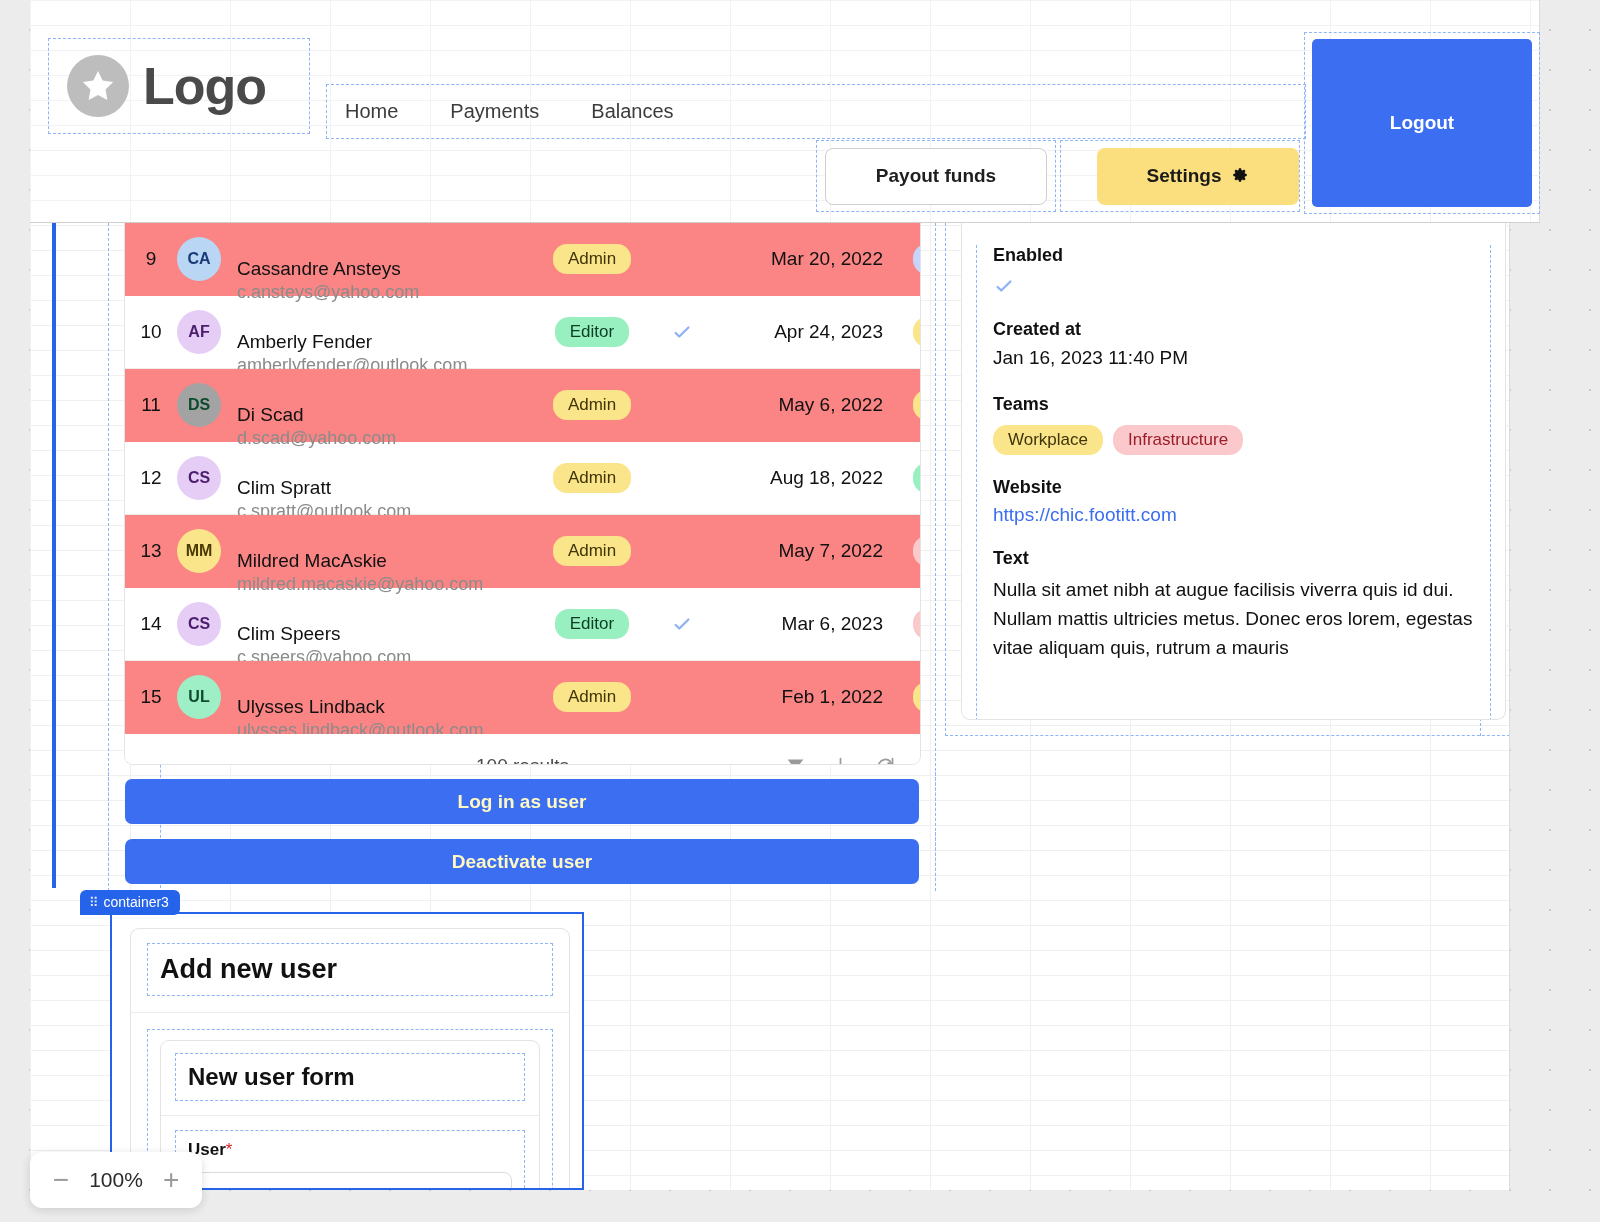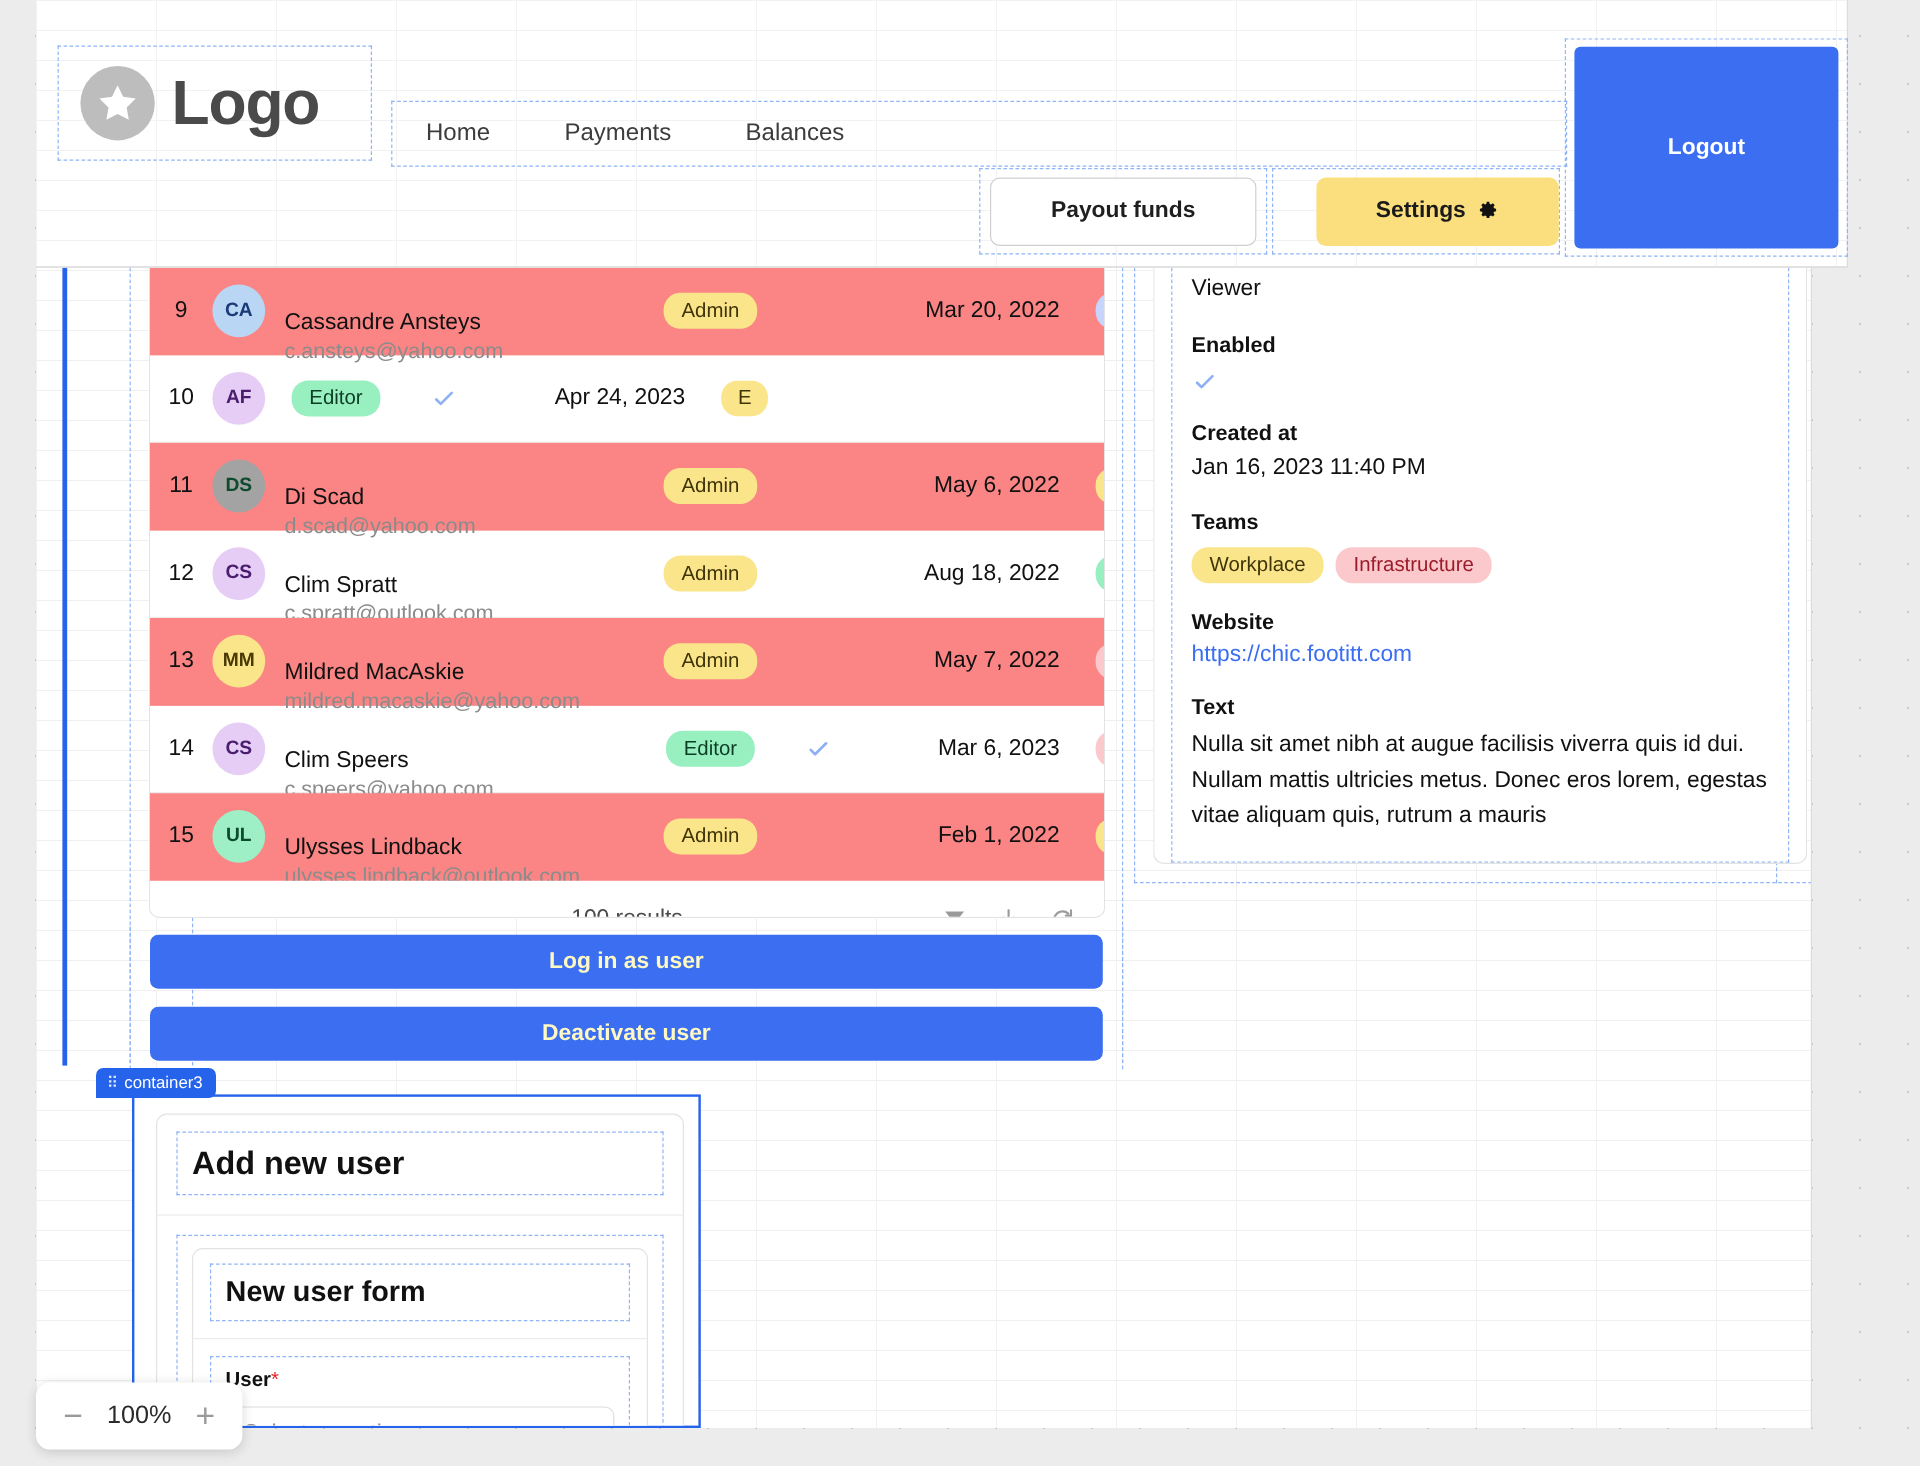--- a/index.html
+++ b/index.html
@@ -62,21 +62,21 @@
     line-height: 1;
   }
 
   .hdr-navblock {
     position: absolute; left: 296px; top: 84px;
     width: 980px; height: 55px;
     display: flex; align-items: center; gap: 0px; padding-left: 18px;
   }
   .nav-link {
     font-size: 20px; color: #3c3c3c; text-decoration: none;
-    padding: 4px 0; margin-right: 52px; white-space: nowrap; margin-left: 10px;
+    padding: 4px 0; margin-right: 52px; white-space: nowrap;
   }
 
   .hdr-payout {
     position: absolute; left: 786px; top: 140px; width: 240px; height: 72px;
     display: flex; align-items: center; justify-content: center;
   }
   .btn-payout {
     width: 222px; height: 57px; border: 1px solid #cfcfcf; border-radius: 8px;
     background: #ffffff; font-size: 19px; font-weight: 700; color: #1f1f1f;
     cursor: pointer; font-family: inherit;
@@ -285,20 +285,24 @@
             <span class="pill admin">Admin</span>
           </div>
           <div class="t-check"></div>
           <div class="t-date">Mar 20, 2022</div>
           <div class="t-tag"><span class="pill p-blue">P</span></div>
         </div>
         <div class="trow">
           <div class="t-idx">10</div>
           <div class="t-av" style="background:#e6cdf5;color:#4a1d6e;">
             <span>AF</span>
+          </div>
+          <div class="t-name">
+            <div class="nm">Amberly Fender</div>
+            <div class="em">amberlyfender@outlook.com</div>
           </div>
           <div class="t-role">
             <span class="pill editor">Editor</span>
           </div>
           <div class="t-check"><svg viewBox="0 0 24 24" fill="none" stroke="#8fb0f5" stroke-width="2.4" stroke-linecap="round" stroke-linejoin="round">
               <path d="M5 13l4 4L19 7"></path>
             </svg></div>
           <div class="t-date">Apr 24, 2023</div>
           <div class="t-tag"><span class="pill p-yellow">E</span></div>
         </div>
@@ -415,23 +419,20 @@
     <div class="dash" style="border-top:none;border-bottom:none;">
       <div class="pad">
         <button class="bigbtn">Deactivate user</button>
       </div>
     </div>
   </div>
 
   <div id="rightcard">
     <div id="rightfields">
       <div class="rf">
-        <div class="rf-val">Viewer</div>
-      </div>
-      <div class="rf">
         <div class="rf-label">Enabled</div>
         <div class="rf-check">
           <svg viewBox="0 0 24 24" fill="none" stroke="#8fb0f5" stroke-width="2.4" stroke-linecap="round" stroke-linejoin="round">
               <path d="M5 13l4 4L19 7"></path>
             </svg>
         </div>
       </div>
       <div class="rf">
         <div class="rf-label">Created at</div>
         <div class="rf-val">Jan 16, 2023 11:40 PM</div>

